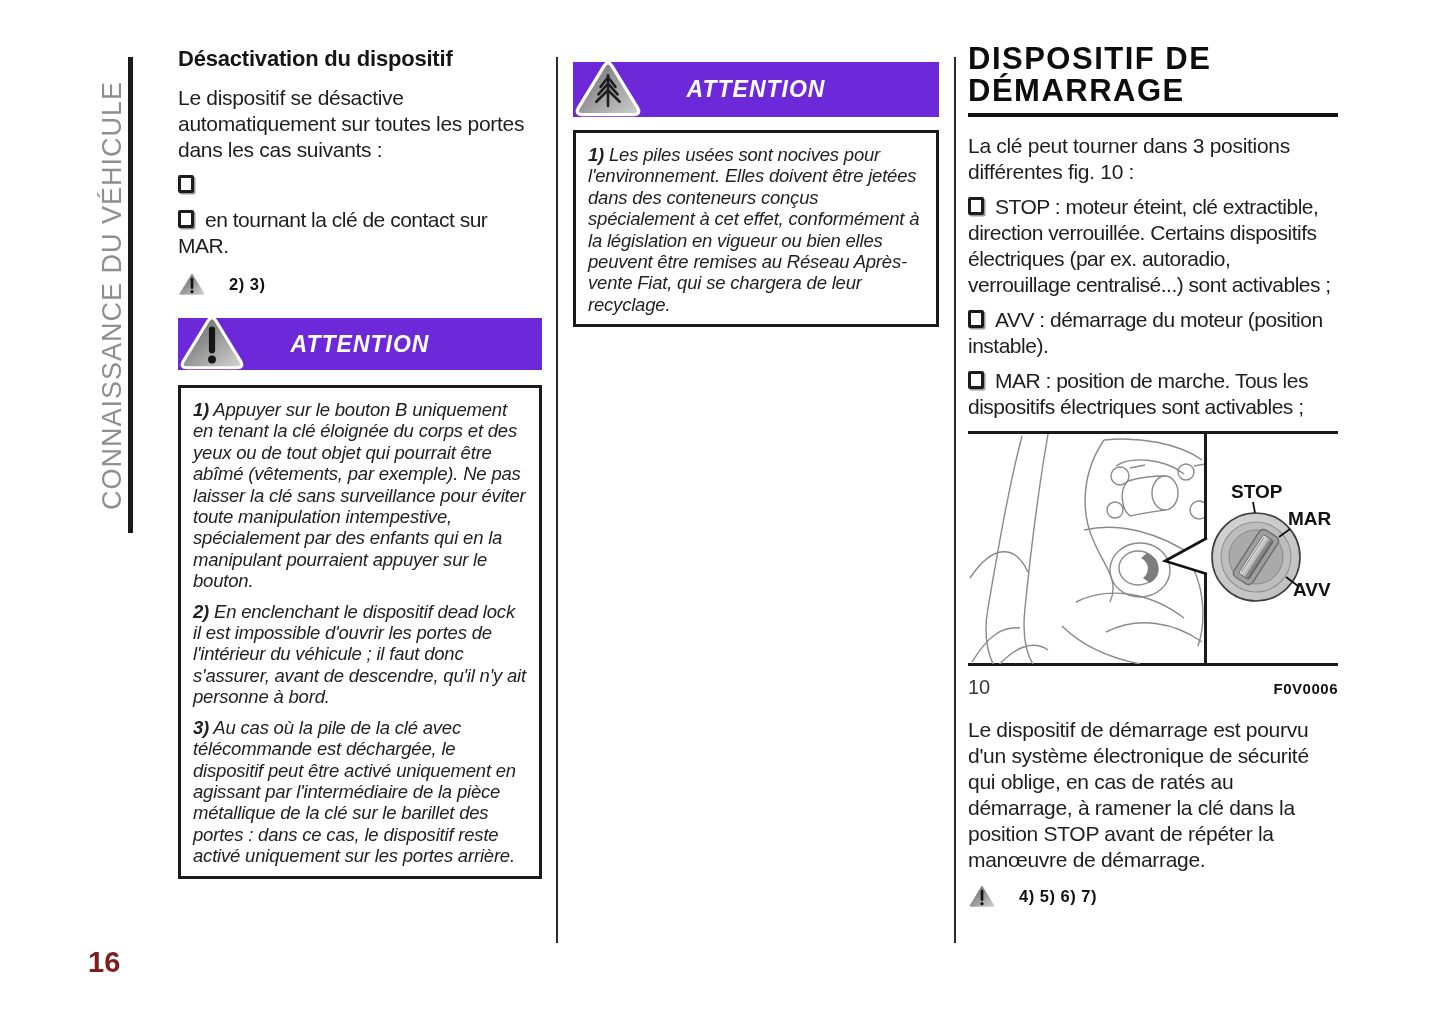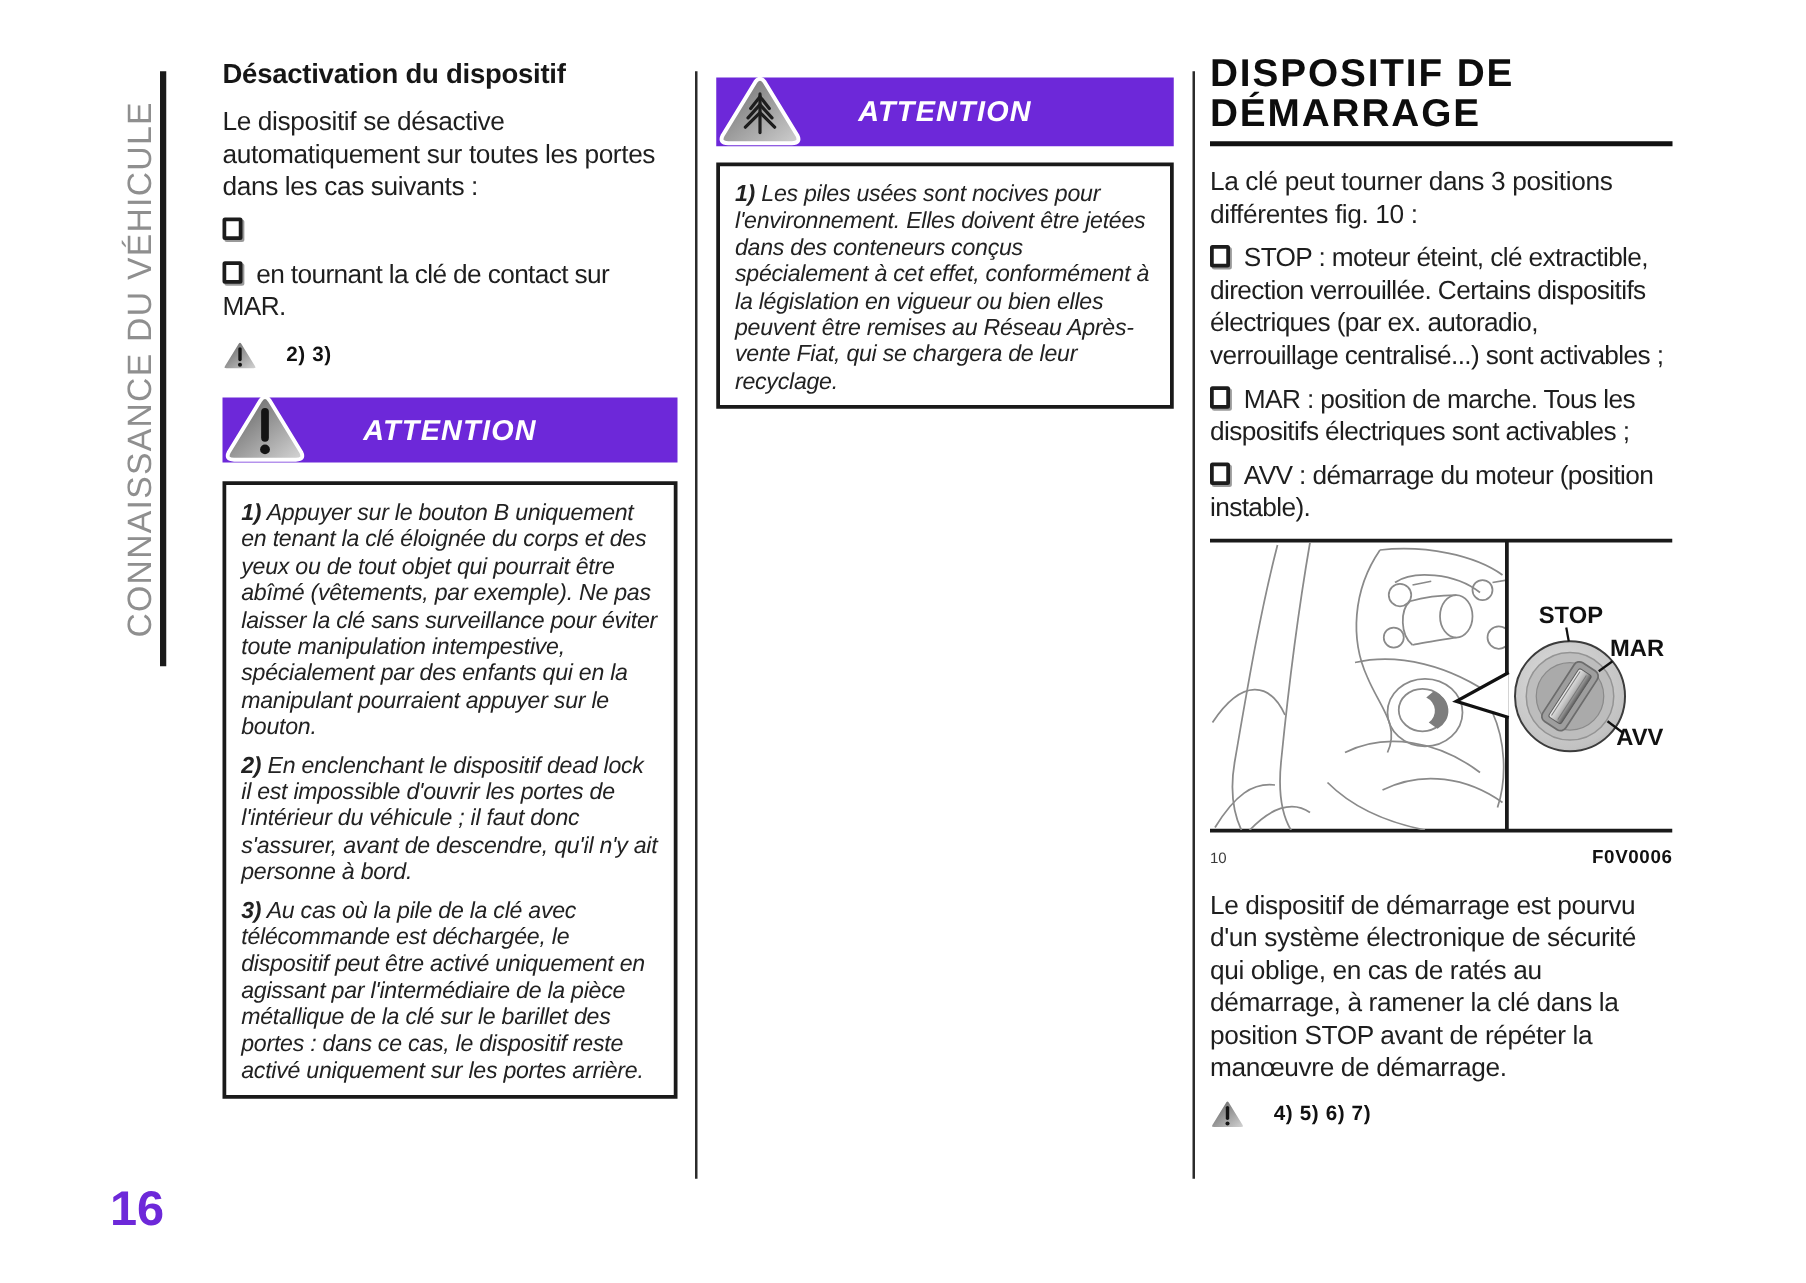--- a/index.html
+++ b/index.html
@@ -14,21 +14,21 @@
     position:absolute;left:92px;top:57px;height:478px;width:40px;
     display:flex;align-items:center;justify-content:center;
   }
   .vlabel span{
     writing-mode:vertical-rl;transform:rotate(180deg);
     font-size:27px;color:#8f8f8f;letter-spacing:1px;white-space:nowrap;
   }
   .vbar{position:absolute;left:128px;top:57px;width:5px;height:476px;background:#1a1a1a;}
   .divider{position:absolute;top:57px;width:2px;height:886px;background:#2b2b2b;}
   #div1{left:556px;} #div2{left:954px;}
-  .pagenum{position:absolute;left:88px;top:946px;font-size:39px;font-weight:bold;color:#6d28d9;}
+  .pagenum{position:absolute;left:88px;top:946px;font-size:29px;font-weight:bold;color:#7f1d1d;}
 
   
   .col{position:absolute;top:39px;}
   #col1{left:178px;width:364px;}
   #col2{left:573px;width:366px;}
   #col3{left:968px;width:370px;}
 
   .h-small{font-size:22px;font-weight:bold;color:#161616;margin:7px 0 0;letter-spacing:-0.2px;}
   .body-p{font-size:21px;line-height:26px;letter-spacing:-0.3px;color:#1e1e1e;margin:13px 0 0;}
   .bullet{font-size:21px;line-height:26px;letter-spacing:-0.5px;color:#1e1e1e;margin:9px 0 0;}
@@ -53,21 +53,21 @@
   .notebox p{margin:0 0 9px;}
   .notebox p:last-child{margin-bottom:0;}
   .notebox b{font-style:italic;}
 
   
   .bigtitle{font-size:31px;line-height:32px;font-weight:bold;letter-spacing:1.5px;color:#0d0d0d;margin:4px 0 0;}
   .rule{height:4px;background:#111;margin:6px 0 0;}
   #col3 .body-p.first{margin-top:16px;}
   .figwrap{margin-top:10px;}
   .figcaption{display:flex;justify-content:space-between;align-items:baseline;margin-top:5px;}
-  .fignum{font-size:12px;color:#3a3a3a;}
+  .fignum{font-size:20px;color:#3a3a3a;}
   .figcode{font-size:15px;font-weight:bold;color:#111;letter-spacing:0.5px;}
 </style>
 </head>
 <body>
 
 <div class="vlabel">
   <span>CONNAISSANCE DU VÉHICULE</span>
 </div>
 <div class="vbar"></div>
 <div class="divider" id="div1"></div>
@@ -139,22 +139,22 @@
     <p><b>1)</b> <span>Les piles usées sont nocives pour l'environnement. Elles doivent être jetées dans des conteneurs conçus spécialement à cet effet, conformément à la législation en vigueur ou bien elles peuvent être remises au Réseau Après-vente Fiat, qui se chargera de leur recyclage.</span></p>
   </div>
 </div>
 
 <div class="col" id="col3">
   <h1 class="bigtitle">DISPOSITIF DE DÉMARRAGE</h1>
   <div class="rule"></div>
 
   <p class="body-p first">La clé peut tourner dans 3 positions différentes fig. 10 :</p>
   <p class="bullet"><span class="sq"></span><span>STOP : moteur éteint, clé extractible, direction verrouillée. Certains dispositifs électriques (par ex. autoradio, verrouillage centralisé...) sont activables ;</span></p>
+  <p class="bullet"><span class="sq"></span><span>AVV : démarrage du moteur (position instable).</span></p>
   <p class="bullet"><span class="sq"></span><span>MAR : position de marche. Tous les dispositifs électriques sont activables ;</span></p>
-  <p class="bullet"><span class="sq"></span><span>AVV : démarrage du moteur (position instable).</span></p>
 
   <div class="figwrap">
     <svg width="370" height="237" viewBox="0 0 370 237">
       <defs>
         <clipPath id="leftclip">
             <rect x="0" y="3" width="236" height="231"></rect>
           </clipPath>
         <linearGradient id="keyg" x1="0" y1="0" x2="1" y2="0">
           <stop offset="0" stop-color="#ececec"></stop>
             <stop offset="0.55" stop-color="#b7b7b7"></stop>

